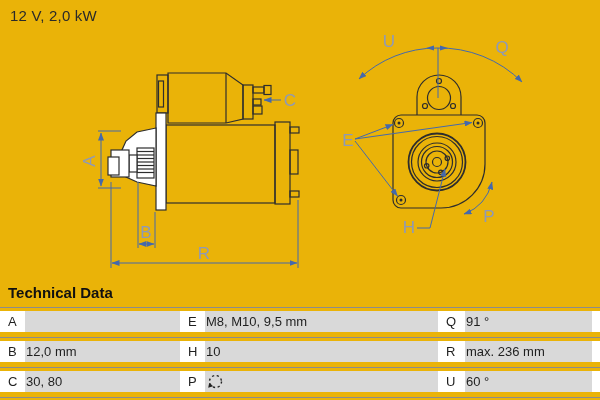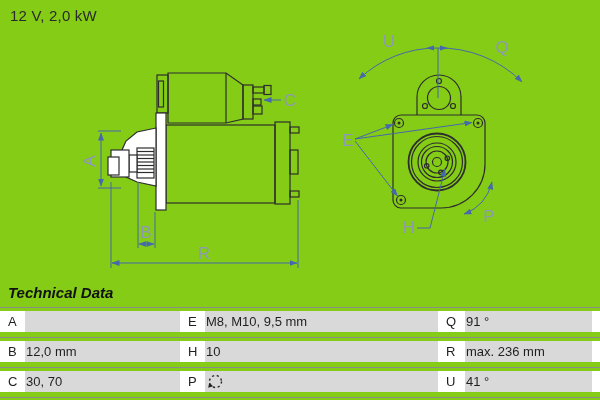--- a/index.html
+++ b/index.html
@@ -1,25 +1,25 @@
 <!DOCTYPE html>
 <html><head>
 <meta charset="utf-8">
 <style>
   html,body{margin:0;padding:0;background:#fff;}
   .page{
-    position:relative;width:600px;height:400px;background:#84cc16;overflow:hidden;
+    position:relative;width:600px;height:400px;background:#eab308;overflow:hidden;
     font-family:"Liberation Sans", sans-serif;color:#1f1f1f;
   }
   .hdr{
     position:absolute;left:10px;top:7px;font-size:15px;color:#2a2a2a;letter-spacing:.2px;
   }
   .diagram-svg{position:absolute;left:0;top:0;}
   .tech-title{
-    position:absolute;left:8px;top:284px;font-size:15px;font-weight:bold;color:#111;font-style:italic;
+    position:absolute;left:8px;top:284px;font-size:15px;font-weight:bold;color:#111;
   }
   .t-table{
     position:absolute;left:0;top:307px;width:600px;border-bottom:1px solid #8c8c8c;
   }
   .t-row{position:relative;height:29px;border-top:1px solid #8c8c8c;}
   .t-band{
     position:absolute;left:0;top:3px;height:21px;width:600px;
     display:grid;grid-template-columns:25px 155px 25px 233px 27px 127px 8px;
   }
   .t-key{
@@ -204,28 +204,28 @@
         <div class="t-val">10</div>
         <div class="t-key">R</div>
         <div class="t-val">max. 236 mm</div>
         <div class="t-fill"></div>
       </div>
     </div>
 
     <div class="t-row">
       <div class="t-band">
         <div class="t-key">C</div>
-        <div class="t-val">30, 70</div>
+        <div class="t-val">30, 80</div>
         <div class="t-key">P</div>
         <div class="t-val">
           <svg class="p-icon" width="18" height="17" viewBox="0 0 18 17">
             <circle cx="9.5" cy="8.5" r="6" fill="none" stroke="#222" stroke-width="1.4" stroke-dasharray="2.2 2.6"></circle>
             <path d="M2.2 14.8 L3.2 9.9 L7.2 13.3 Z" fill="#222"></path>
           </svg>
         </div>
         <div class="t-key">U</div>
-        <div class="t-val">41 °</div>
+        <div class="t-val">60 °</div>
         <div class="t-fill"></div>
       </div>
     </div>
 
   </div>
 </div>
 
 </body></html>

